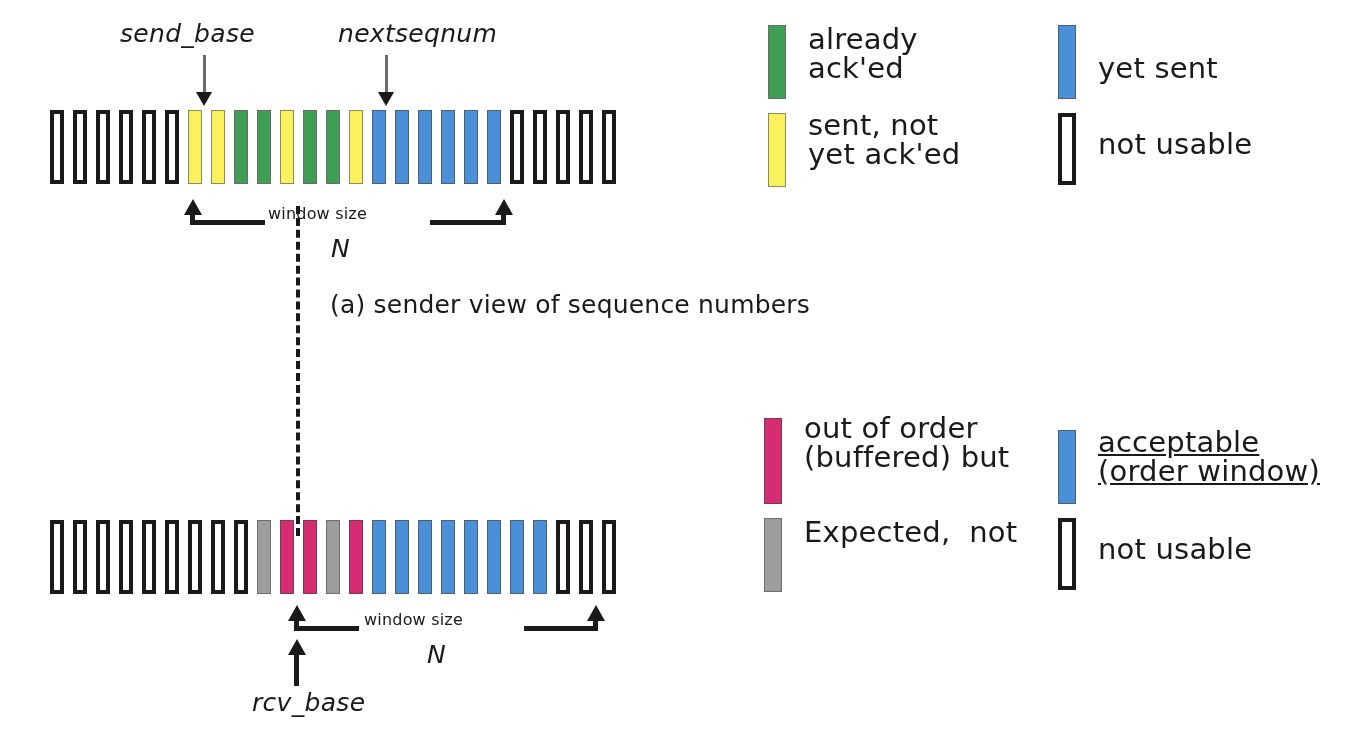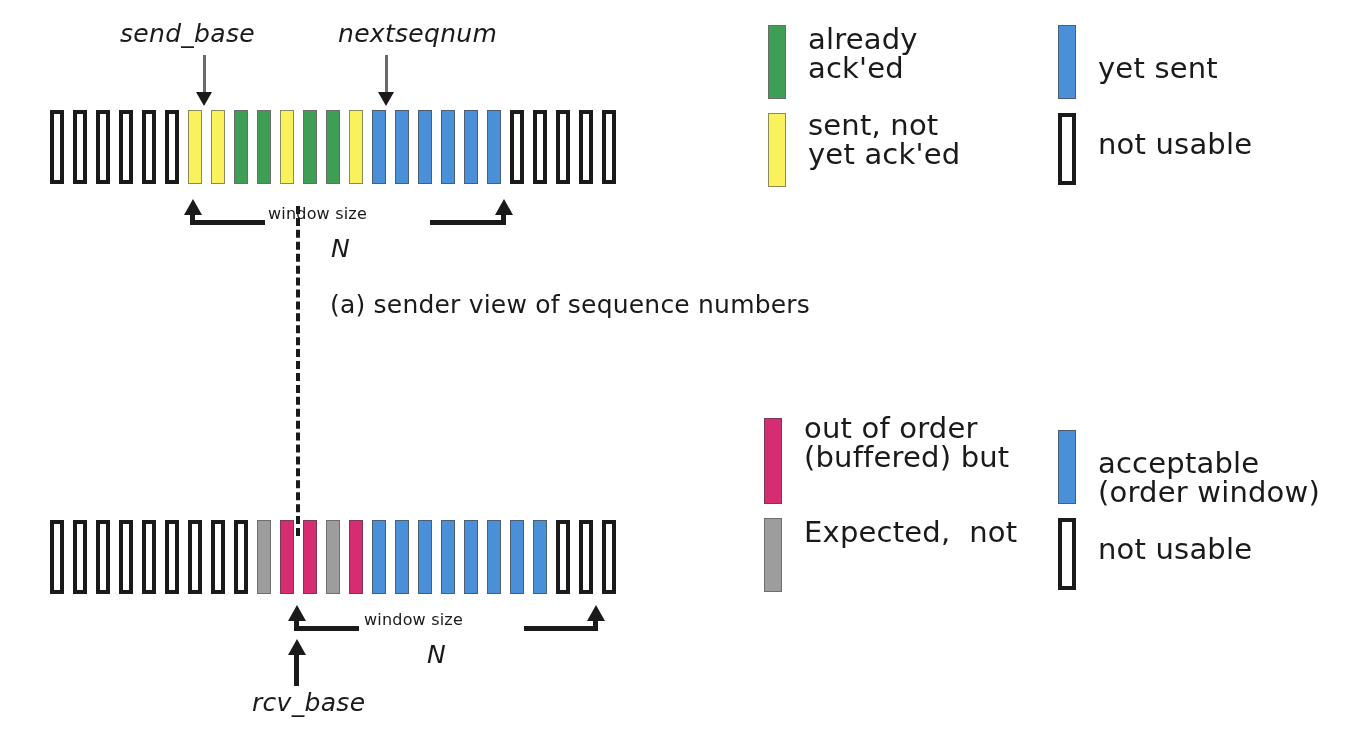--- a/index.html
+++ b/index.html
@@ -148,16 +148,16 @@
 <div class="up-stem" style="left:294px;top:653px;height:33px;"></div>
 <div class="abs ital" style="left:252px;top:688px;">rcv_base</div>
 
 <div class="sw pink" style="left:764px;top:418px;height:84px;"></div>
 <div class="abs legend-text" style="left:804px;top:414px;"><span>out of order</span><br><span>(buffered) but</span><br></div>
 
 <div class="sw gray" style="left:764px;top:518px;height:72px;"></div>
 <div class="abs legend-text" style="left:804px;top:518px;"><span>Expected,  not</span><br></div>
 
 <div class="sw blue" style="left:1058px;top:430px;height:72px;"></div>
-<div class="abs legend-text" style="left:1098px;top:449px;"><span>acceptable</span><br><span>(order window)</span></div>
+<div class="abs legend-text" style="left:1098px;top:428px;text-decoration:underline;"><span>acceptable</span><br><span>(order window)</span></div>
 
 <div class="sw white" style="left:1058px;top:518px;height:72px;width:18px;"></div>
 <div class="abs legend-text" style="left:1098px;top:535px;">not usable</div>
 
 </body></html>

